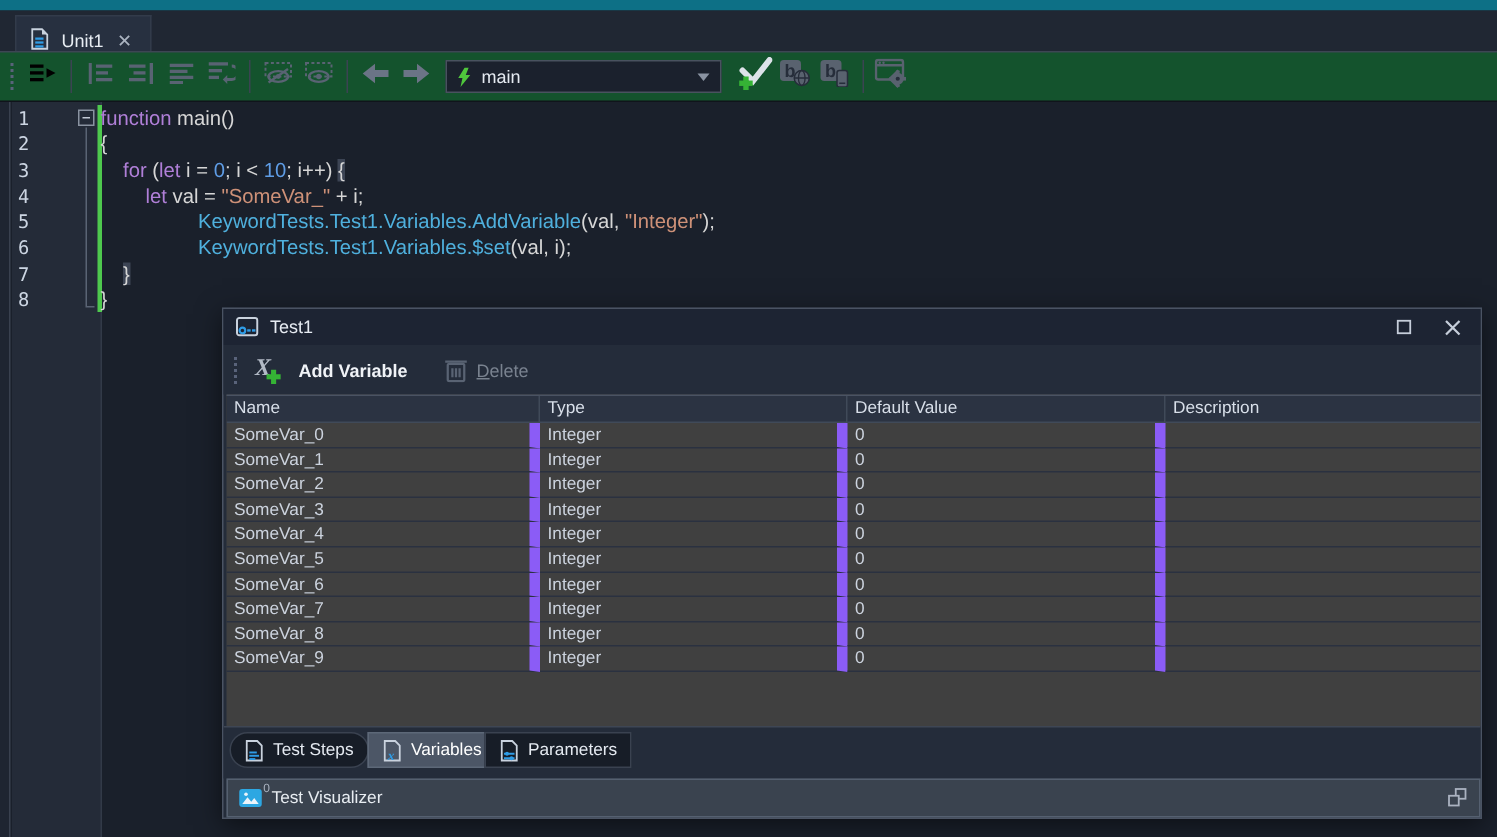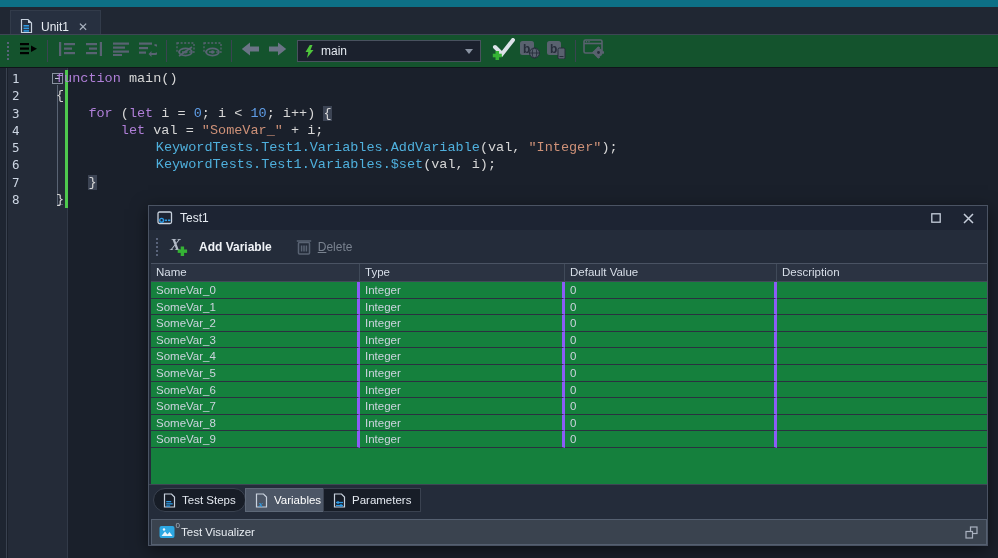--- a/index.html
+++ b/index.html
@@ -38,22 +38,22 @@
   .left-strip { position:absolute; left:0; top:0; width:7px; height:490px; background:#1e2531; border-right:1px solid #39414f; }
   .gutter { position:absolute; left:8px; top:0; width:60px; height:490px; background:#242b38; border-right:1px solid #323a48; }
   .line-numbers { position:absolute; left:4px; top:2px; font-family:"DejaVu Sans Mono", monospace; font-size:12.5px; color:#ccd5e2; }
   .line-numbers div { height:17.3px; line-height:17.3px; }
   .fold-box { position:absolute; left:44px; top:5px; width:11px; height:11px; border:1px solid #8a93a1; }
   .fold-box::before { content:""; position:absolute; left:2px; top:4px; width:5px; height:1px; background:#c2cad6; }
   .fold-line { position:absolute; left:49px; top:17px; width:1px; height:119px; background:#5a6474; }
   .fold-tick { position:absolute; left:49px; top:136px; width:6px; height:1px; background:#5a6474; }
   .change-bar { position:absolute; left:57px; top:2px; width:3px; height:138px; background:#4ec94e; }
   .code-area {
-    position:absolute; left:56px; top:2px; right:0;
-    font-family:Liberation Mono, monospace; font-size:13.5px; white-space:pre; color:#d6d6d6;
+    position:absolute; left:67px; top:2px; right:0;
+    font-family:Liberation Sans, sans-serif; font-size:13.5px; white-space:pre; color:#d6d6d6;
   }
   .code-area .cl { height:17.3px; line-height:17.3px; }
   .seg-kw { color:#b07fd8; } .seg-num { color:#5f9de6; } .seg-str { color:#ce9178; }
   .seg-idf { color:#4fb0dd;margin-left:35px; } .seg-pl { color:#d6d6d6; }
   .seg-hl { color:#d6d6d6; background:#3c4454; }
   
   .panel {
     position:absolute; left:148px; top:205px; width:840px; height:341px;
     background:#242c3a; border:1px solid #4a5363; box-shadow:0 4px 16px rgba(0,0,0,.5);
   }
@@ -61,26 +61,26 @@
   .panel-title .pt-icon { margin:0 7px 0 8px; display:flex; }
   .panel-title .pt-label { font-size:12px; color:#e6ebf2; }
   .pt-btn { position:absolute; top:0; width:30px; height:24px; display:flex; align-items:center; justify-content:center; }
   .pt-max { right:36px; } .pt-close { right:4px; }
   .panel-toolbar { position:absolute; left:0; top:24px; width:100%; height:33px; background:#242c3a; display:flex; align-items:center; }
   .ptb-btn { display:flex; align-items:center; gap:6px; padding:3px 8px 3px 4px; }
   .ptb-btn .ptb-label { font-size:12px; font-weight:bold; color:#f0f3f7; }
   .ptb-btn.disabled .ptb-label { font-weight:normal; color:#79828f; }
   .ptb-btn.disabled .ptb-label u { text-decoration:underline; }
   
-  .var-table { position:absolute; left:2px; top:57px; width:836px; height:224px; background:#15803d; border-top:1px solid #4a5363; overflow:hidden; }
+  .var-table { position:absolute; left:2px; top:57px; width:836px; height:224px; background:#404040; border-top:1px solid #4a5363; overflow:hidden; }
   .vt-row { display:grid; grid-template-columns:209px 205px 212px 1fr; }
   .vt-head { height:18px; background:#2b3342; }
   .vt-head .vt-cell { font-size:11.5px; color:#d8dfe9; border-right:1px solid #404a59; border-bottom:1px solid #404a59; line-height:17px; }
   .vt-body .vt-row { height:16.6px; }
-  .vt-body .vt-cell { font-size:11.5px; color:#ccd3de; border-right:3px solid #8b5cf6; border-bottom:1px solid #2a3140; line-height:16px; }
+  .vt-body .vt-cell { font-size:11.5px; color:#ccd3de; border-right:7px solid #8b5cf6; border-bottom:1px solid #2a3140; line-height:16px; }
   .vt-cell { padding-left:5px; overflow:hidden; white-space:nowrap; }
   .vt-cell:last-child { border-right:none; }
   
   .panel-tabs { position:absolute; left:0; top:278px; width:100%; height:35px; background:#242c3a; border-top:1px solid #3e4654; }
   .p-tab {
     position:absolute; top:3px; height:24px; display:flex; align-items:center; gap:6px; padding:0 9px;
     background:#171d27; border:1px solid #3a4250; font-size:11.5px; color:#e4e9f0;
   }
   .p-tab.active { background:#4c5666; border-color:#5d6878; color:#ffffff; }
   

